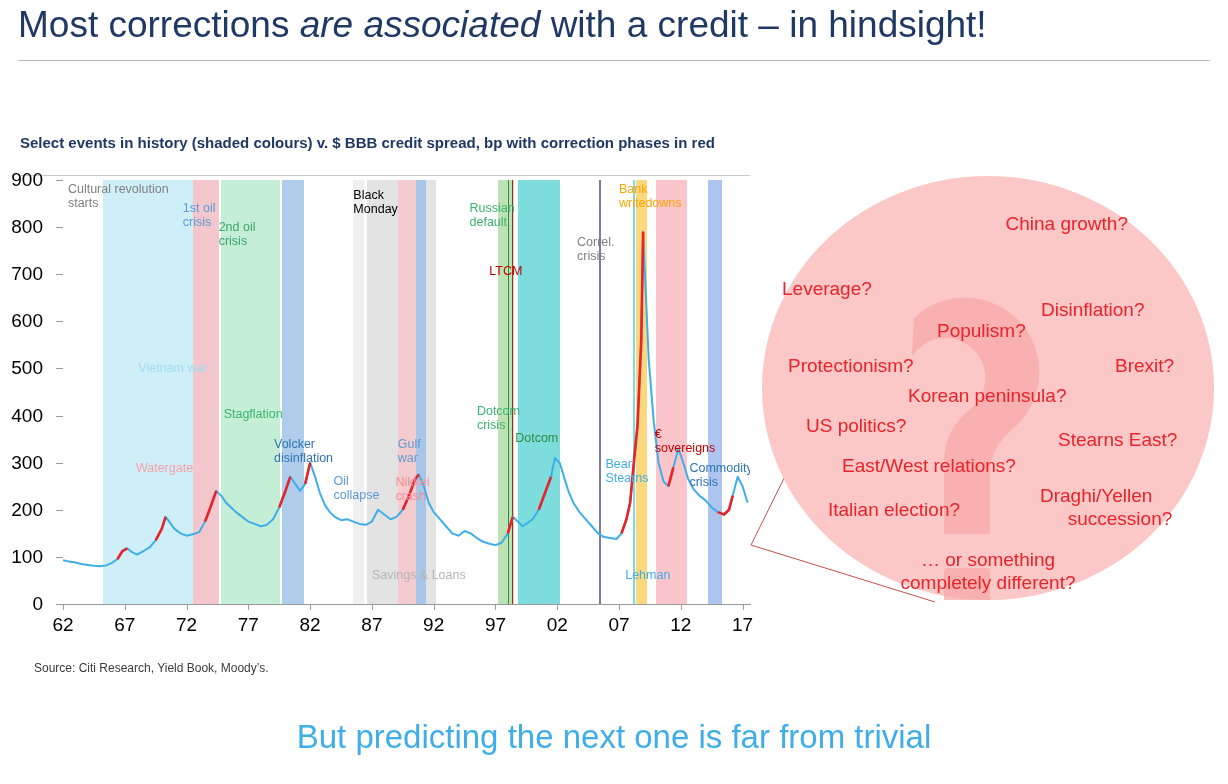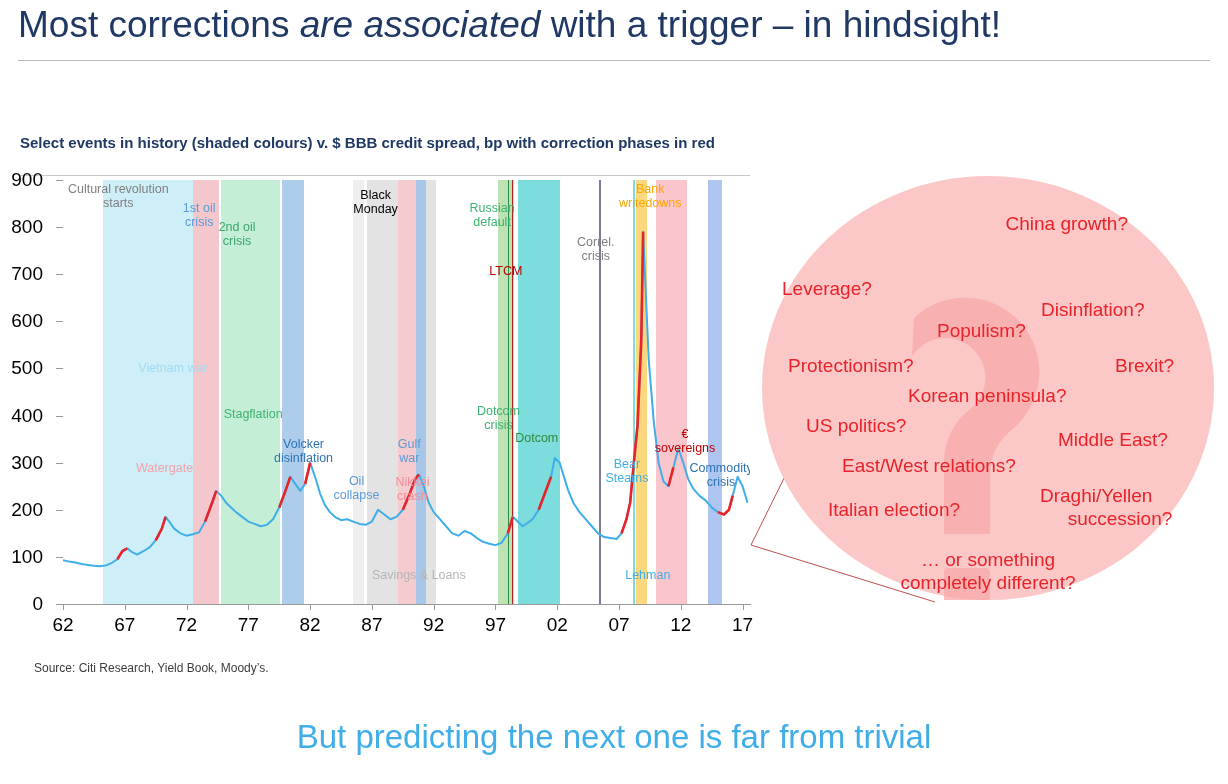--- a/index.html
+++ b/index.html
@@ -28,21 +28,21 @@
   }
   #plot-top-rule{position:absolute;left:20px;top:9px;width:730px;height:1px;background:#c9c9c9;}
   
   #plot{
     position:absolute;left:63px;top:14px;width:687px;height:424px;
     overflow:hidden;background:#ffffff;
   }
   .band{position:absolute;top:0;bottom:0;}
   .vline{position:absolute;top:0;bottom:0;width:1.5px;}
   .ev-label{
-    position:absolute;font-size:12.5px;line-height:14px;white-space:nowrap;text-align:center;
+    position:absolute;font-size:12.5px;line-height:14px;white-space:nowrap;
   }
   
   .ytick-label{
     position:absolute;right:747px;width:60px;text-align:right;
     font-size:19px;color:#000;line-height:19px;
   }
   .ytick-mark{position:absolute;left:56px;width:7px;height:1px;background:#9a9a9a;}
   #y-axis-line{position:absolute;left:63px;top:14px;width:1px;height:424px;background:#9a9a9a;}
   #x-axis-line{position:absolute;left:63px;top:438px;width:688px;height:1px;background:#9a9a9a;}
   .xtick-mark{position:absolute;top:438px;width:1px;height:6px;background:#9a9a9a;}
@@ -73,21 +73,21 @@
   #footer-caption{
     position:absolute;left:0;top:718px;width:1228px;text-align:center;
     font-size:33px;color:#3FAEE8;
   }
   #leader{position:absolute;left:735px;top:330px;width:300px;height:290px;}
 </style>
 </head>
 <body>
 
 <div id="slide-title">
-  <span>Most corrections </span><span class="em">are associated</span><span> with a trigger – in hindsight!</span>
+  <span>Most corrections </span><span class="em">are associated</span><span> with a credit – in hindsight!</span>
 </div>
 <div id="title-rule"></div>
 
 <div id="chart-subtitle">Select events in history (shaded colours) v. $ BBB credit spread, bp with correction phases in red</div>
 
 <div id="chart">
   <div id="plot-top-rule"></div>
   <div id="y-axis-line"></div>
   <div id="x-axis-line"></div>
   <div id="yaxis">
@@ -278,21 +278,21 @@
   </svg>
 
   <div class="bq ctr" style="left:86px;top:36px;width:280px;text-align:right;">China growth?</div>
   <div class="bq" style="left:20px;top:101px;">Leverage?</div>
   <div class="bq" style="left:279px;top:122px;">Disinflation?</div>
   <div class="bq" style="left:175px;top:143px;">Populism?</div>
   <div class="bq" style="left:26px;top:178px;">Protectionism?</div>
   <div class="bq" style="left:353px;top:178px;">Brexit?</div>
   <div class="bq" style="left:146px;top:208px;">Korean peninsula?</div>
   <div class="bq" style="left:44px;top:238px;">US politics?</div>
-  <div class="bq" style="left:296px;top:252px;">Middle East?</div>
+  <div class="bq" style="left:296px;top:252px;">Stearns East?</div>
   <div class="bq" style="left:80px;top:278px;">East/West relations?</div>
   <div class="bq" style="left:278px;top:308px;">Draghi/Yellen</div>
   <div class="bq ctr" style="left:278px;top:331px;width:160px;">succession?</div>
   <div class="bq" style="left:66px;top:322px;text-align:right;">Italian election?</div>
   <div class="bq ctr" style="left:86px;top:372px;width:280px;">… or something</div>
   <div class="bq ctr" style="left:86px;top:395px;width:280px;">completely different?</div>
 </div>
 
 <div id="footer-caption">But predicting the next one is far from trivial</div>
 

